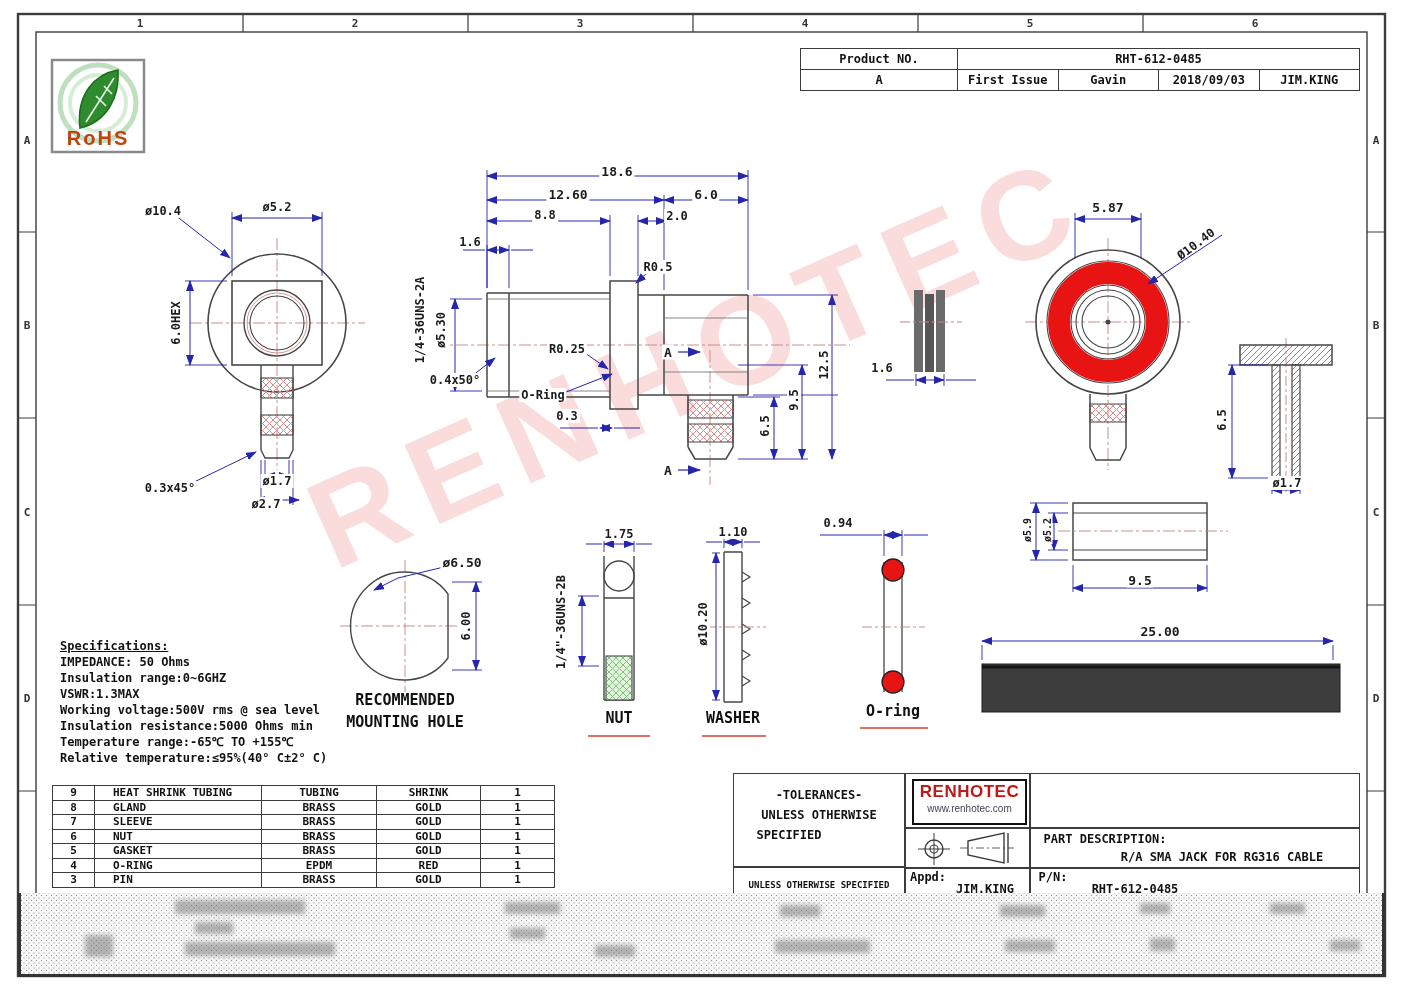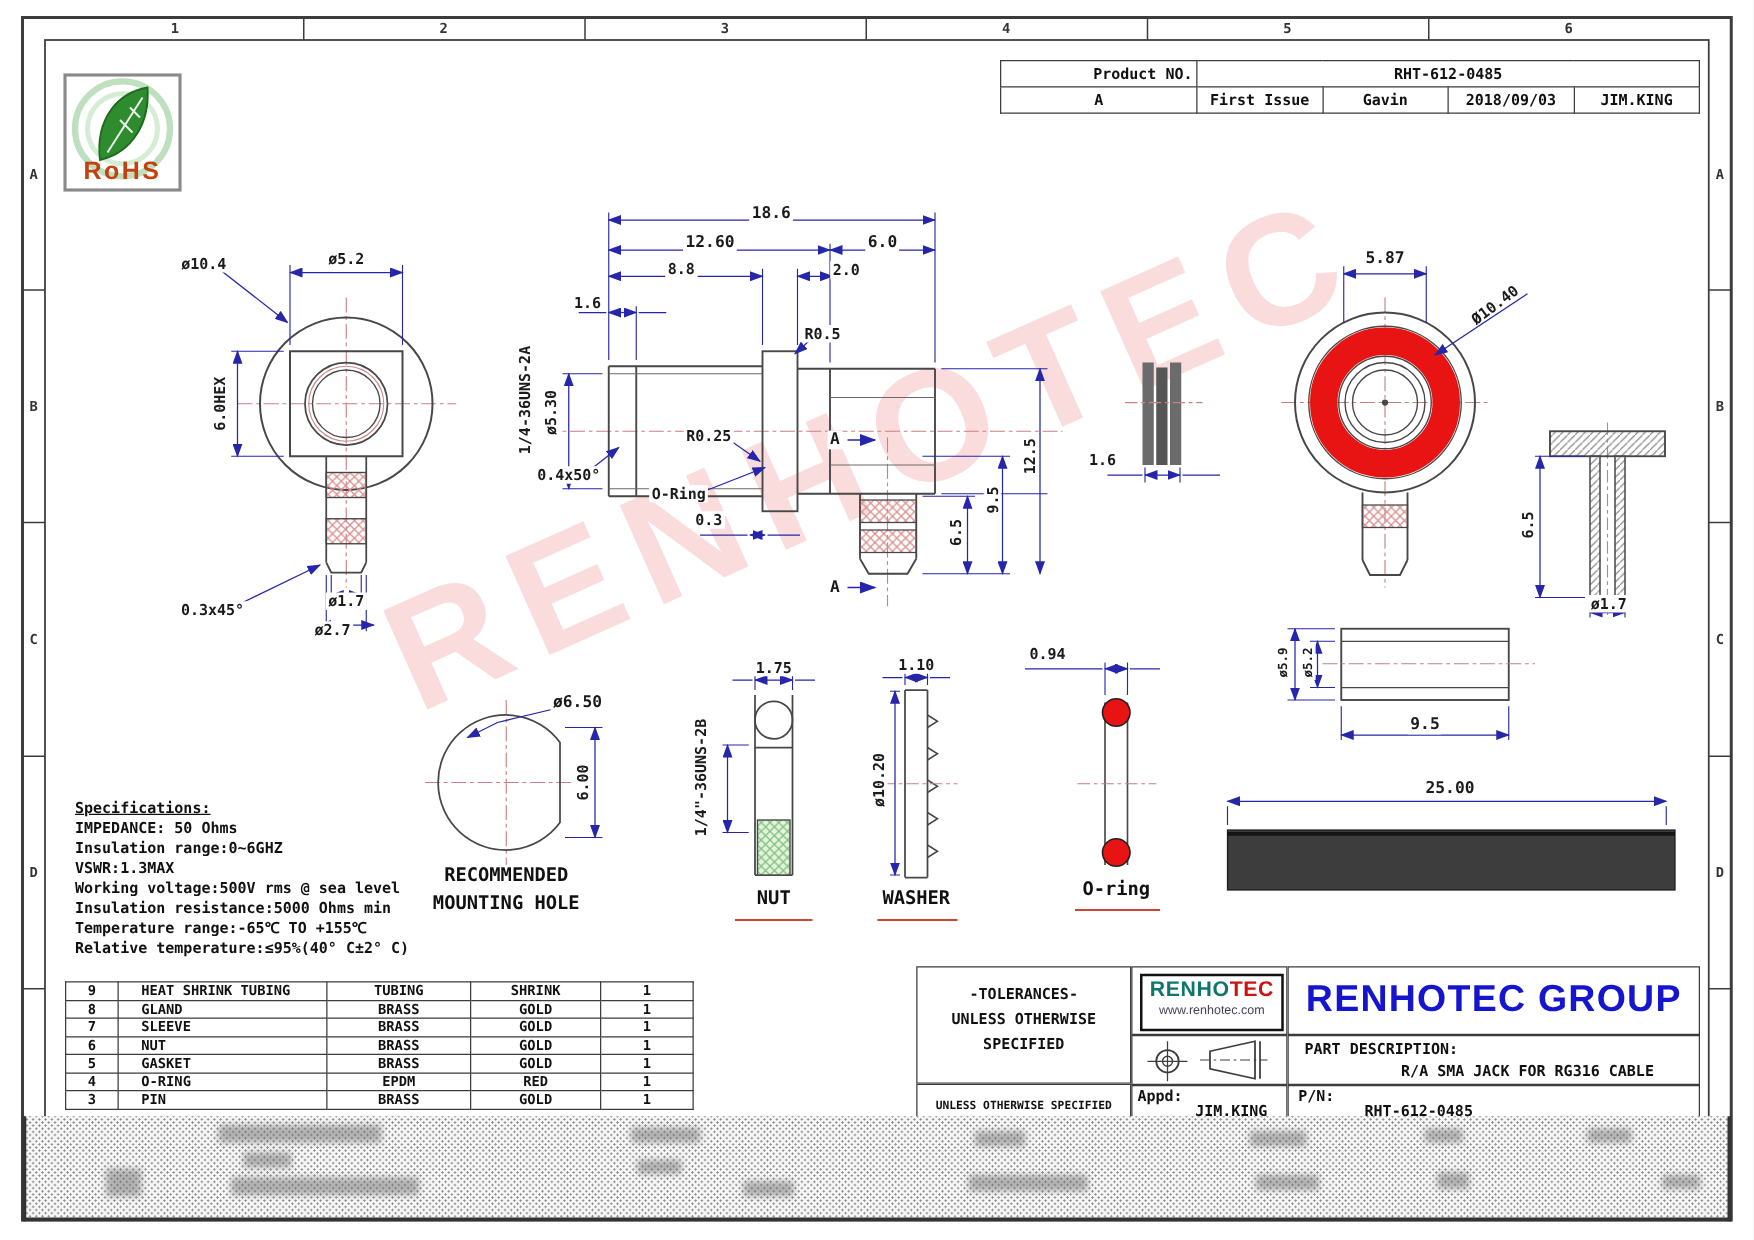--- a/index.html
+++ b/index.html
@@ -29,21 +29,21 @@
   #prodtbl{left:800px;top:48px;width:560px;z-index:5;}
   #prodtbl td{height:20px;}
   #bomtbl{left:52px;top:785px;width:503px;z-index:5;}
   #bomtbl td{height:13.5px;font-size:11px;border-width:1.2px;}
   #bomtbl td.nm{text-align:left;padding-left:18px;}
   
   .tb{position:absolute;border:1.6px solid #3c3c3c;box-sizing:border-box;z-index:5;background:#fff;}
   .tbtxt{position:absolute;font:bold 12px "DejaVu Sans Mono",monospace;color:#111;
          transform:translate(-50%,-50%);white-space:nowrap;z-index:6;}
   #company{font:bold 30px "Liberation Sans",sans-serif;color:#1515cf;letter-spacing:1px;}
-  .logoblue{color:#0f766e;} .logored{color:#cc1111;text-align:center;}
+  .logoblue{color:#b91c1c;} .logored{color:#cc1111;text-align:center;}
   
   #dither{position:absolute;left:19px;top:893px;width:1365px;height:83px;z-index:7;
     background-color:#f7f7f7;
     background-image:radial-gradient(#8f8f8f 0.9px,transparent 1px),
                      radial-gradient(#8f8f8f 0.9px,transparent 1px);
     background-size:5px 5px;background-position:0 0,2.5px 2.5px;}
   .blob{position:absolute;background:#6f6f6f;filter:blur(2.5px);opacity:.5;z-index:8;}
   .frameedge{position:absolute;background:#333;z-index:9;}
   svg{position:absolute;left:0;top:0;z-index:4;}
   .specline{font:bold 12px "DejaVu Sans Mono",monospace;color:#111;line-height:16px;white-space:nowrap;}
@@ -280,21 +280,21 @@
   <span class="marg" style="left:1376px;top:140px">A</span>
   <span class="marg" style="left:1376px;top:325px">B</span>
   <span class="marg" style="left:1376px;top:512px">C</span>
   <span class="marg" style="left:1376px;top:698px">D</span>
 
   <span class="abs" id="rohs-text" style="left:98px;top:138px;transform:translate(-50%,-50%);font:bold 20px 'Liberation Sans',sans-serif;color:#c2410c;letter-spacing:2px;z-index:5;">RoHS</span>
 
   <table class="cad abs" id="prodtbl">
     <tbody>
         <tr>
-      <td style="width:150px;text-align:right">Product NO.</td>
+      <td style="width:150px;text-align:center">Product NO.</td>
       <td colspan="4">RHT-612-0485</td>
     </tr>
     <tr>
       <td>A</td>
       <td>First Issue</td>
       <td>Gavin</td>
       <td>2018/09/03</td>
       <td>JIM.KING</td>
     </tr>
   </tbody>
@@ -418,37 +418,36 @@
       <td>GOLD</td>
       <td>1</td>
     </tr>
   </tbody>
     </table>
 
   <div class="tb" style="left:733px;top:773px;width:172px;height:94px"></div>
   <div class="tb" style="left:733px;top:867px;width:172px;height:33px"></div>
   <span class="tbtxt" style="left:819px;top:795px">-TOLERANCES-</span>
   <span class="tbtxt" style="left:819px;top:815px">UNLESS OTHERWISE</span>
-  <span class="tbtxt" style="left:819px;top:835px">SPECIFIED</span>
+  <span class="tbtxt" style="left:789px;top:835px">SPECIFIED</span>
   <span class="tbtxt" style="left:819px;top:885px;font-size:9px">UNLESS OTHERWISE SPECIFIED</span>
 
   <div class="tb" style="left:905px;top:773px;width:125px;height:55px"></div>
   <div class="abs" style="left:912px;top:779px;width:111px;height:42px;border:2px solid #111;z-index:6;text-align:center;background:#fff">
     <div style="font:bold 17px 'Liberation Sans',sans-serif;line-height:22px;letter-spacing:0.5px">
       <span class="logoblue">RENHO</span><span class="logored">TEC</span>
     </div>
     <div style="font:10px 'Liberation Sans',sans-serif;color:#445;line-height:12px">www.renhotec.com</div>
   </div>
   <div class="tb" style="left:905px;top:828px;width:125px;height:40px;background:transparent"></div>
   <div class="tb" style="left:905px;top:868px;width:125px;height:32px"></div>
   <span class="tbtxt" style="left:928px;top:877px">Appd:</span>
   <span class="tbtxt" style="left:985px;top:889px">JIM.KING</span>
 
   <div class="tb" style="left:1030px;top:773px;width:330px;height:55px"></div>
-  <span class="tbtxt" id="company" style="left:1195px;top:800px">RENHOTEC GROUP</span>
   <div class="tb" style="left:1030px;top:828px;width:330px;height:40px"></div>
   <span class="tbtxt" style="left:1105px;top:839px">PART DESCRIPTION:</span>
   <span class="tbtxt" style="left:1222px;top:857px">R/A SMA JACK FOR RG316 CABLE</span>
   <div class="tb" style="left:1030px;top:868px;width:330px;height:32px"></div>
   <span class="tbtxt" style="left:1053px;top:877px">P/N:</span>
   <span class="tbtxt" style="left:1135px;top:889px">RHT-612-0485</span>
 
   <div id="dither"></div>
   <div class="blob" style="left:85px;top:935px;width:28px;height:22px"></div>
   <div class="blob" style="left:175px;top:900px;width:130px;height:14px"></div>

